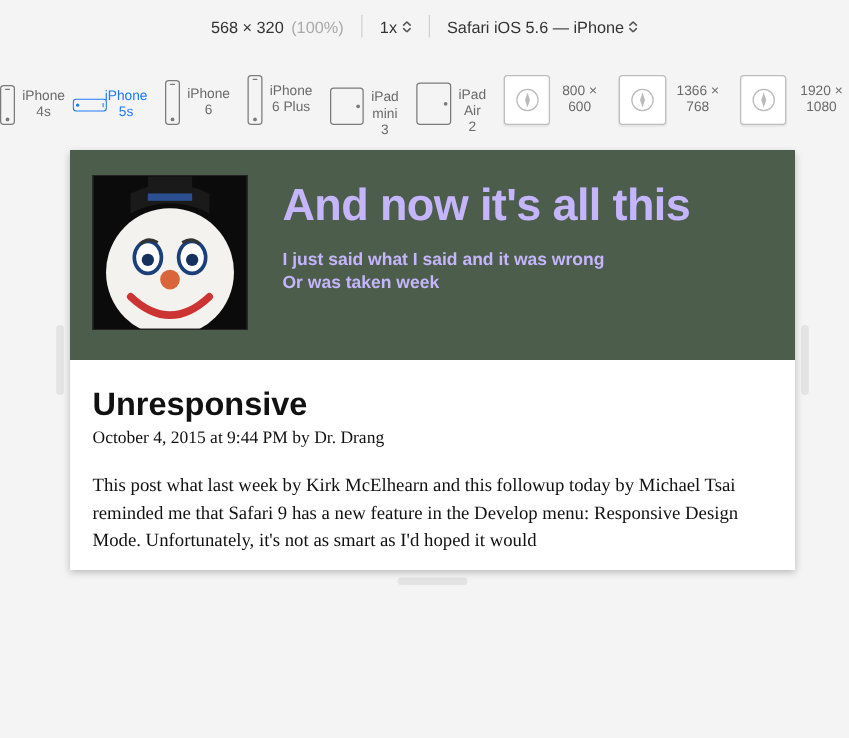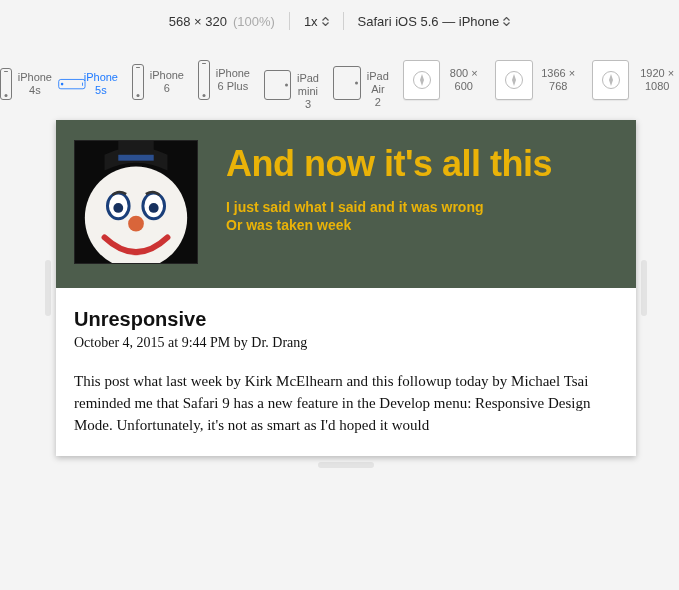--- a/index.html
+++ b/index.html
@@ -148,21 +148,21 @@
       align-items: flex-start;
     }
     .avatar {
       width: 124px; height: 124px;
       background: #0a0a0a;
       border: 1px solid #222;
       position: relative;
       overflow: hidden;
     }
     .avatar svg { position: absolute; inset: 0; }
-    .hero-text { color: #eab308; padding-top: 4px; flex: 1; }
+    .hero-text { color: #c4b5fd; padding-top: 4px; flex: 1; }
     .site-title {
       font-family: "Helvetica Neue", Arial, sans-serif;
       font-weight: 800;
       font-size: 36px;
       letter-spacing: -0.5px;
       white-space: nowrap;
       line-height: 1.1;
       margin-bottom: 14px;
     }
     .tagline {
@@ -172,21 +172,21 @@
       line-height: 1.35;
     }
     .article {
       padding: 20px 18px 0 18px;
       color: #111;
       font-family: Georgia, "Times New Roman", serif;
     }
     .post-title {
       font-family: "Helvetica Neue", Arial, sans-serif;
       font-weight: 700;
-      font-size: 20px;
+      font-size: 26px;
       margin-bottom: 4px;
     }
     .meta {
       font-family: Georgia, serif;
       font-size: 14px;
       margin-bottom: 20px;
     }
     .body {
       font-size: 15px;
       line-height: 1.45;

